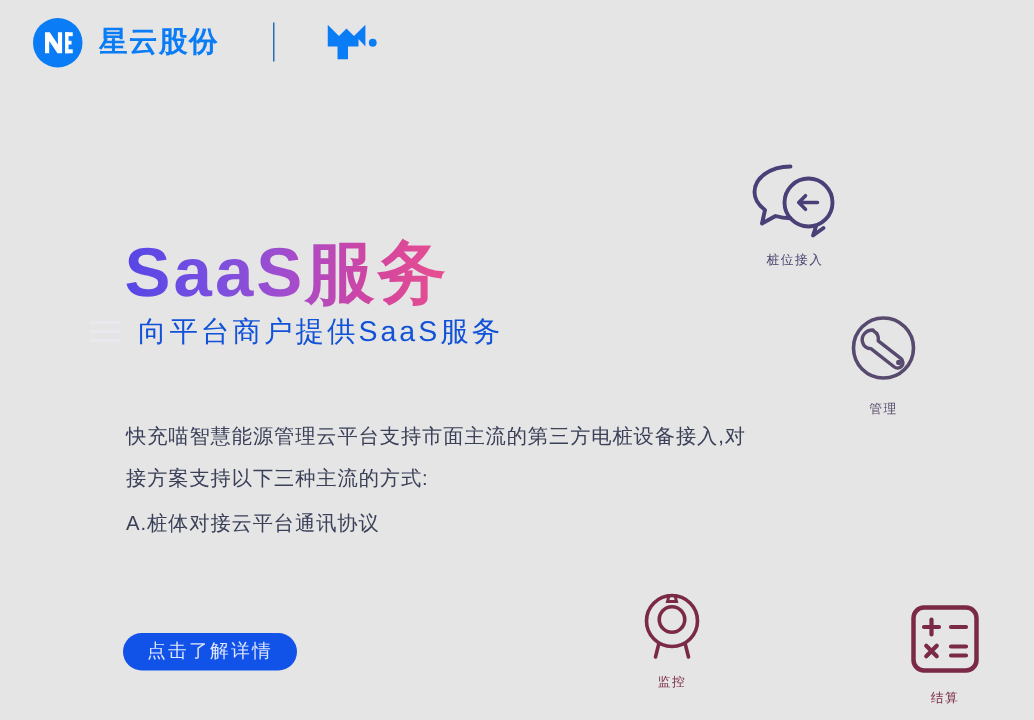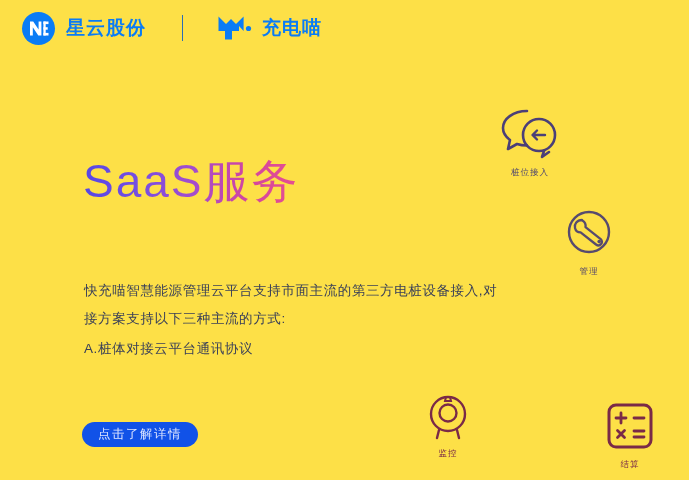--- a/index.html
+++ b/index.html
@@ -11,21 +11,21 @@
     width: 689px;
     height: 480px;
     overflow: hidden;
     font-family: "Liberation Sans", sans-serif;
     position: relative;
   }
   .page {
     position: relative;
     width: 689px;
     height: 480px;
-    background: #fde047;
+    background: #e5e5e5;
   }
 
   
   .brandbar {
     position: absolute;
     left: 0; top: 0;
     width: 689px;
     height: 56px;
     display: flex;
     align-items: center;
@@ -78,21 +78,21 @@
     letter-spacing: 1px;
     white-space: nowrap;
   }
 
   
   .hero-title {
     position: absolute;
     left: 83px;
     top: 125px;
     font-size: 46px;
-    font-weight: normal;
+    font-weight: bold;
     letter-spacing: 2px;
     line-height: 1.1;
     white-space: nowrap;
     background: linear-gradient(90deg, #5546e6 0%, #7a4fe0 28%, #a64ccb 52%, #d2459f 76%, #e8508f 100%);
     -webkit-background-clip: text;
     background-clip: text;
     color: transparent;
     -webkit-text-fill-color: transparent;
   }
 
@@ -219,26 +219,33 @@
 
     <span class="brand-divider"></span>
 
     <div class="brand">
       <span class="brand2-mark">
         <svg width="36" height="26" viewBox="0 0 36 26">
           <path d="M1.5 1.5 L1.5 16.0 L8.0 16.0 L8.0 24.5 L15.0 24.5 L15.0 16.0 L22.0 16.0 L22.0 11.0 L26.6 16.0 L26.6 1.5 L19.0 9.0 L14.0 4.0 L9.0 9.0 Z" fill="#0a7cf5"></path>
           <circle cx="31.5" cy="13.5" r="2.6" fill="#0a7cf5"></circle>
         </svg>
       </span>
-      <span class="brand2-name">充电喵</span>
     </div>
   </div>
 
   <h1 class="hero-title">SaaS服务</h1>
 
+  <div class="subtitle-row">
+    <span class="hamburger">
+      <span></span>
+        <span></span>
+        <span></span>
+    </span>
+    <span class="subtitle-text">向平台商户提供SaaS服务</span>
+  </div>
 
   <div class="body-block">
     <div class="body-line">快充喵智慧能源管理云平台支持市面主流的第三方电桩设备接入,对</div>
     <div class="body-line">接方案支持以下三种主流的方式:</div>
     <div class="list-block">
       <div class="list-line">A.桩体对接云平台通讯协议</div>
     </div>
   </div>
 
   <button class="cta">点击了解详情</button>

